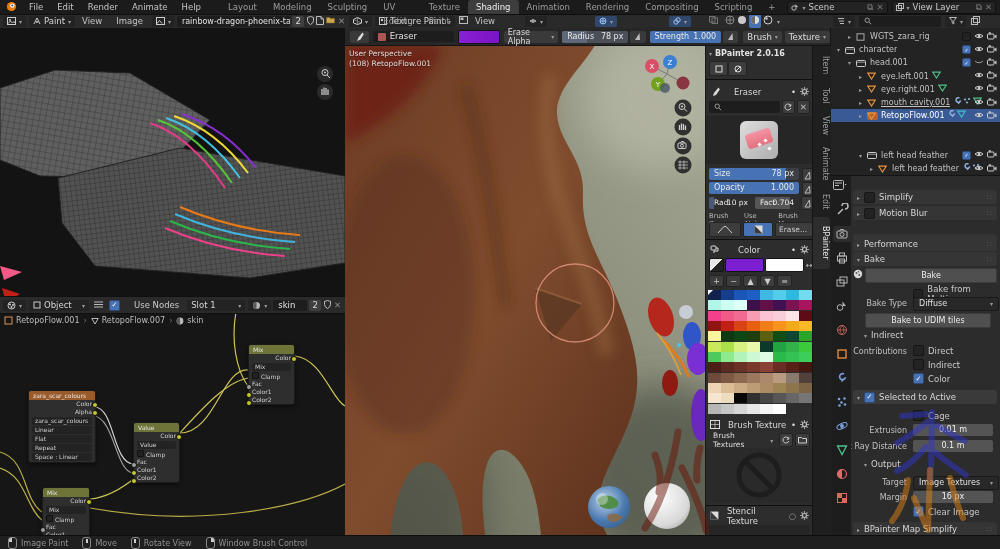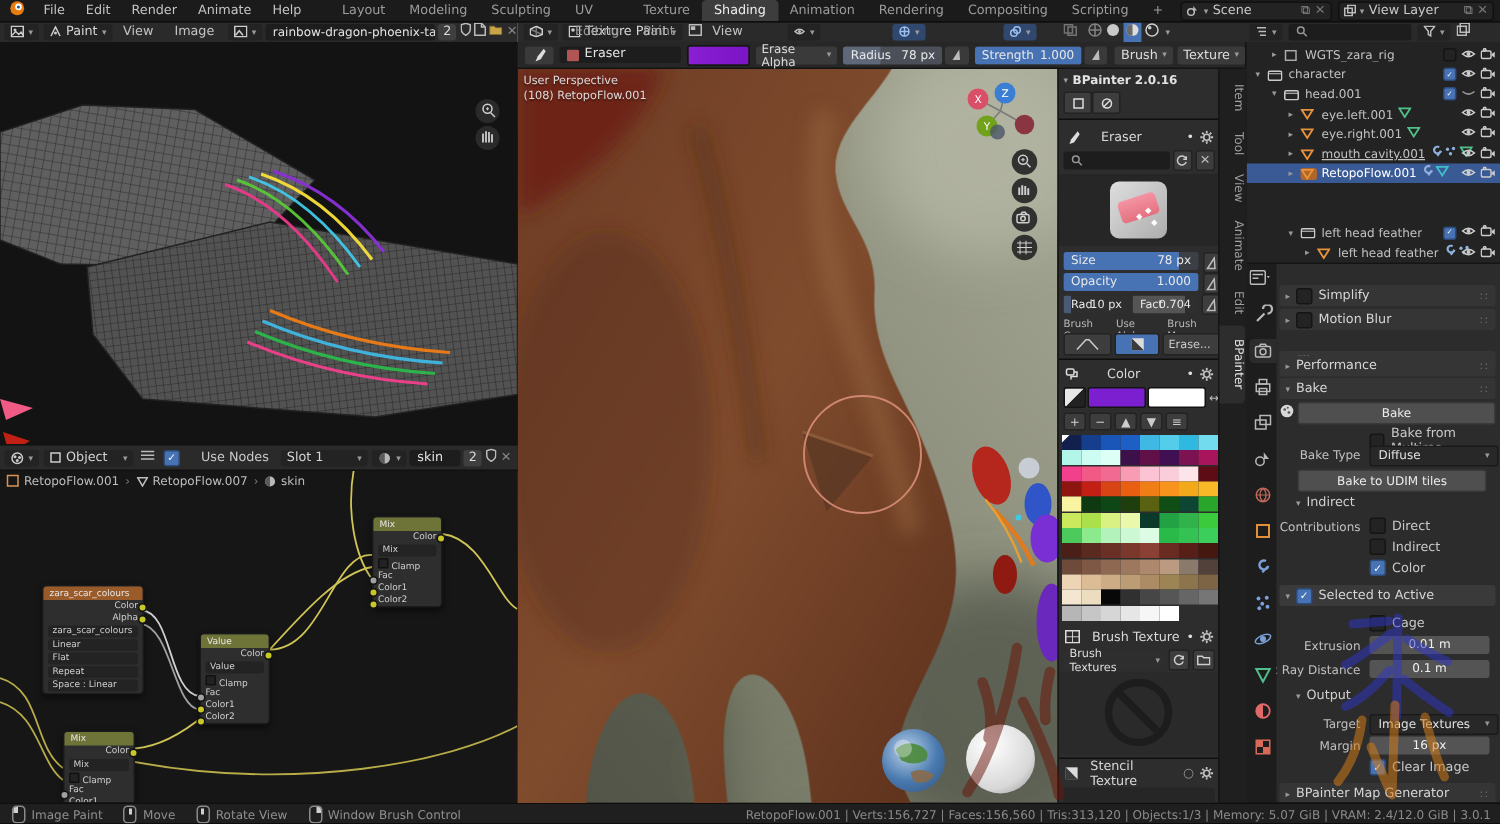--- a/index.html
+++ b/index.html
@@ -1315,21 +1315,21 @@
         </div>
       <span class="p-label" style="left:0;top:317px;width:56px">Margin</span>
       <div class="p-field" style="left:62px;top:315px;width:80px">16 px</div>
       <span class="abs row" style="left:62px;top:330px">
           <span class="cb on">✓</span>
           <span style="margin-left:4px">Clear Image</span>
         </span>
 
       <div class="sec-hdr" style="top:346px">
         <span class="caret" style="margin:0 4px">▸</span>
-          <span>BPainter Map Generator</span>
+          <span>BPainter Map Simplify</span>
           <span class="grip">::</span>
         </div>
     </div>
   </div>
 
   <div id="statusbar" class="abs">
     <span id="status-left" style="display:flex;align-items:center;margin-left:8px">
         <span style="display: inline-flex; align-items: center; margin-right: 14px;">
           <span class="mouse">
             <i style="left: 0px; top: 0px; width: 3px; height: 4px; border-radius: 2px 0px 0px;"></i>
@@ -1349,21 +1349,20 @@
           <span>Rotate View</span>
         </span>
         <span style="display: inline-flex; align-items: center; margin-right: 14px;">
           <span class="mouse">
             <i style="right: 0px; top: 0px; width: 3px; height: 4px; border-radius: 0px 2px 0px 0px;"></i>
           </span>
           <span>Window Brush Control</span>
         </span>
       </span>
     <span style="flex:1"></span>
-    <span style="margin-right:6px;color:#8a8a8a">RetopoFlow.001 | Verts:156,727 | Faces:156,560 | Tris:313,120 | Objects:1/3 | Memory: 5.07 GiB | VRAM: 2.4/12.0 GiB | 3.0.1</span>
   </div>
 
   <svg id="watermark" class="abs">
     <g fill="none" stroke-linecap="round">
       <g stroke="#6b1207" stroke-width="7" opacity="0.5">
         <path d="M678,432 C672,470 660,505 645,528"></path>
         <path d="M682,468 C695,494 703,514 706,530"></path>
         <path d="M655,455 C660,468 662,480 659,492"></path>
         <path d="M700,448 C697,460 696,470 697,480"></path>
       </g>

